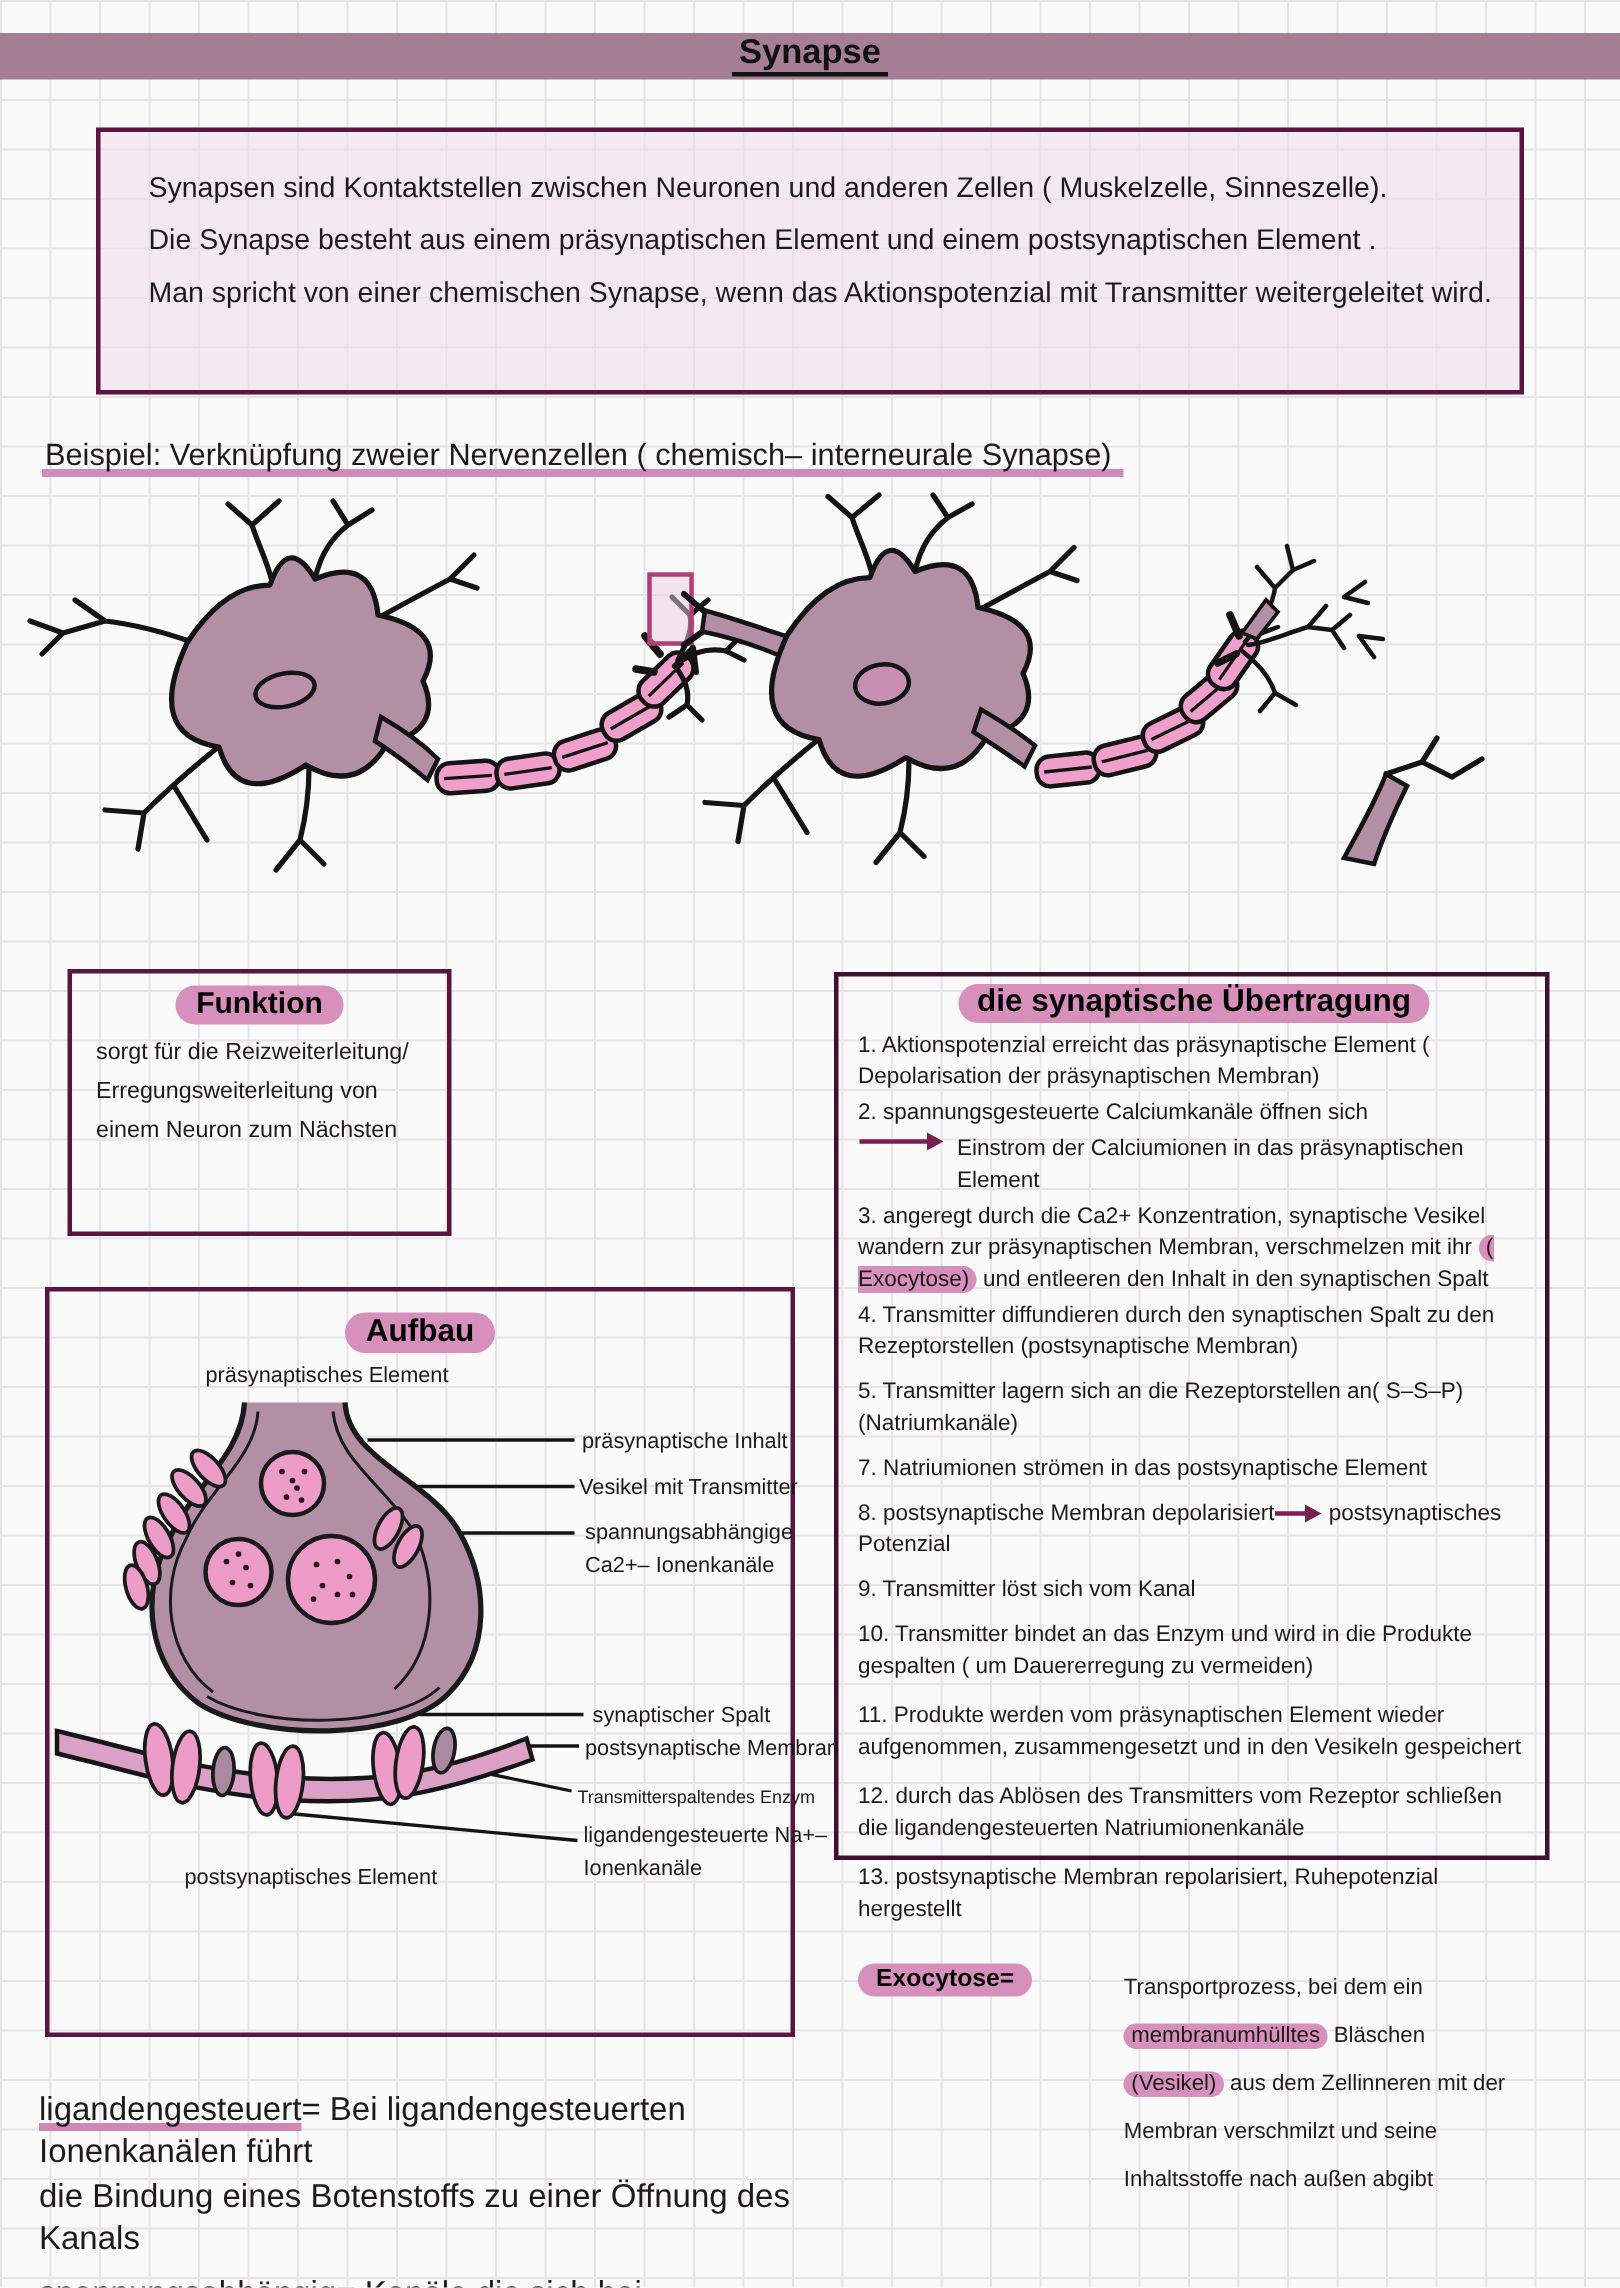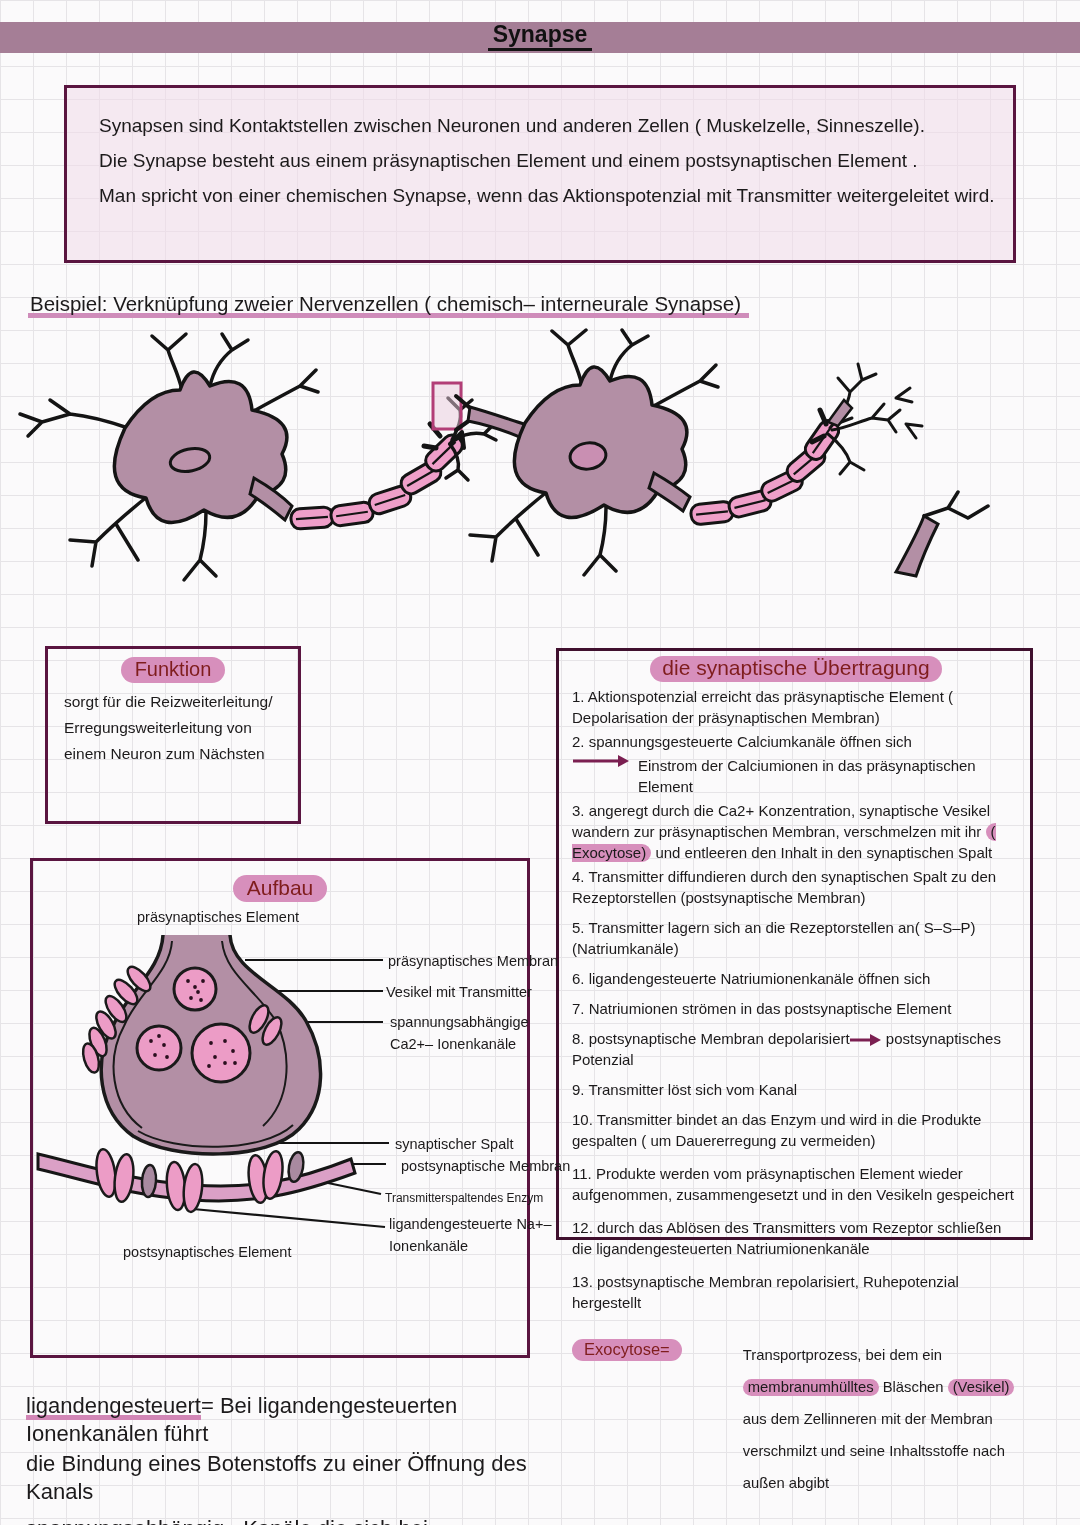--- a/index.html
+++ b/index.html
@@ -20,21 +20,21 @@
     background:rgba(240,219,233,0.55);border:3px solid #5a1540;}
   .intro-text{margin:20px 0 0 32px;font-size:19px;line-height:35px;}
 
   .beispiel{position:absolute;left:28px;top:292px;font-size:20.5px;text-align:center;}
   .beispiel span{background:linear-gradient(transparent 76%, #cf8cba 76%, #cf8cba 96%, transparent 96%);padding:0 8px 4px 2px;}
 
   .diagram{position:absolute;left:0;top:328px;width:1080px;height:315px;}
 
   .funktion-box{position:absolute;left:45px;top:646px;width:250px;height:172px;border:3px solid #5a1540;}
   .funktion-title{text-align:center;margin-top:8px;}
-  .hl-pill{display:inline-block;background:#d78fbc;border-radius:15px;padding:1px 14px 2px 14px;font-weight:normal;font-size:20px;color:#7f1d1d;}
+  .hl-pill{display:inline-block;background:#d78fbc;border-radius:15px;padding:1px 14px 2px 14px;font-weight:bold;font-size:20px;color:#000000;}
   .funktion-body{margin:6px 0 0 16px;font-size:15.5px;line-height:26px;}
 
   .transfer-box{position:absolute;left:556px;top:648px;width:477px;height:592px;border:3px solid #40102e;box-sizing:border-box;padding:5px 10px 0 13px;}
   .transfer-title{text-align:center;margin-bottom:4px;}
   .transfer-title .hl-pill{font-size:21px;border-radius:14px;padding:0 12px 2px 12px;}
   .transfer-box p{margin:3px 0;font-size:15px;line-height:21px;}
   .gap{margin-top:9px !important;}
   .gap-lg{margin-top:12px !important;}
   .hl-inline{background:#d78fbc;border-radius:10px;padding:0 5px 1px 5px;}
   .arrow-line{display:flex;align-items:flex-start;gap:8px;}
@@ -180,21 +180,20 @@
     <p class="arrow-line">
       <svg class="arrow-svg" width="58" height="12" viewBox="0 0 58 12">
           <line x1="1" y1="6" x2="48" y2="6" stroke="#7b1f51" stroke-width="3"></line>
           <path d="M46,0 L57,6 L46,12 Z" fill="#7b1f51"></path>
         </svg>
       <span>Einstrom der Calciumionen in das präsynaptischen Element</span>
     </p>
     <p><span>3. angeregt durch die Ca2+ Konzentration, synaptische Vesikel wandern zur präsynaptischen Membran, verschmelzen mit ihr</span> <span class="hl-inline">( Exocytose)</span> <span>und entleeren den Inhalt in den synaptischen Spalt</span></p>
     <p>4. Transmitter diffundieren durch den synaptischen Spalt zu den Rezeptorstellen (postsynaptische Membran)</p>
     <p class="gap">5. Transmitter lagern sich an die Rezeptorstellen an( S–S–P) (Natriumkanäle)</p>
-    <p class="gap">6. ligandengesteuerte Natriumionenkanäle öffnen sich</p>
     <p class="gap">7. Natriumionen strömen in das postsynaptische Element</p>
     <p class="gap"><span>8. postsynaptische Membran depolarisiert</span><svg width="32" height="12" viewBox="0 0 32 12" style="vertical-align:middle">
           <line x1="0" y1="6" x2="22" y2="6" stroke="#7b1f51" stroke-width="3"></line>
           <path d="M20,0 L31,6 L20,12 Z" fill="#7b1f51"></path>
         </svg> <span>postsynaptisches Potenzial</span></p>
     <p class="gap">9.  Transmitter löst sich vom Kanal</p>
     <p class="gap">10. Transmitter bindet an das Enzym und wird in die Produkte gespalten ( um Dauererregung zu vermeiden)</p>
     <p class="gap-lg">11. Produkte werden vom präsynaptischen Element wieder aufgenommen, zusammengesetzt und in den Vesikeln gespeichert</p>
     <p class="gap-lg">12. durch das Ablösen des Transmitters vom Rezeptor schließen die ligandengesteuerten Natriumionenkanäle</p>
     <p class="gap-lg">13. postsynaptische Membran repolarisiert, Ruhepotenzial hergestellt</p>
@@ -269,28 +268,28 @@
         <ellipse cx="225" cy="318" rx="9" ry="24" transform="rotate(-7 225 318)"></ellipse>
         <ellipse cx="240" cy="314" rx="9" ry="24" transform="rotate(8 240 314)"></ellipse>
       </g>
       <g fill="#a98aa0" stroke="#1a1a1a" stroke-width="2.5">
         <ellipse cx="116" cy="320" rx="7" ry="16" transform="rotate(4 116 320)"></ellipse>
         <ellipse cx="263" cy="306" rx="7" ry="15" transform="rotate(10 263 306)"></ellipse>
       </g>
     </svg>
     <div class="aufbau-title"><span class="hl-pill">Aufbau</span></div>
     <div class="aufbau-label" style="left:104px;top:45px;">präsynaptisches Element</div>
-    <div class="aufbau-label" style="left:355px;top:89px;">präsynaptisches Membran</div>
+    <div class="aufbau-label" style="left:355px;top:89px;">präsynaptische Inhalt</div>
     <div class="aufbau-label" style="left:353px;top:120px;">Vesikel mit Transmitter</div>
     <div class="aufbau-label" style="left:357px;top:150px;">
       <div>spannungsabhängige</div>
         <div>Ca2+– Ionenkanäle</div>
     </div>
     <div class="aufbau-label" style="left:362px;top:272px;">synaptischer Spalt</div>
-    <div class="aufbau-label" style="left:368px;top:294px;">postsynaptische Membran</div>
+    <div class="aufbau-label" style="left:357px;top:294px;">postsynaptische Membran</div>
     <div class="aufbau-label lbl-small" style="left:352px;top:326px;">Transmitterspaltendes Enzym</div>
     <div class="aufbau-label" style="left:356px;top:352px;">
       <div>ligandengesteuerte Na+–</div>
         <div>Ionenkanäle</div>
     </div>
     <div class="aufbau-label" style="left:90px;top:380px;">postsynaptisches Element</div>
   </div>
 
   <div class="footnotes">
     <div class="fn-line"><span class="u-pink">ligandengesteuert</span><span>= Bei ligandengesteuerten Ionenkanälen führt</span></div>

